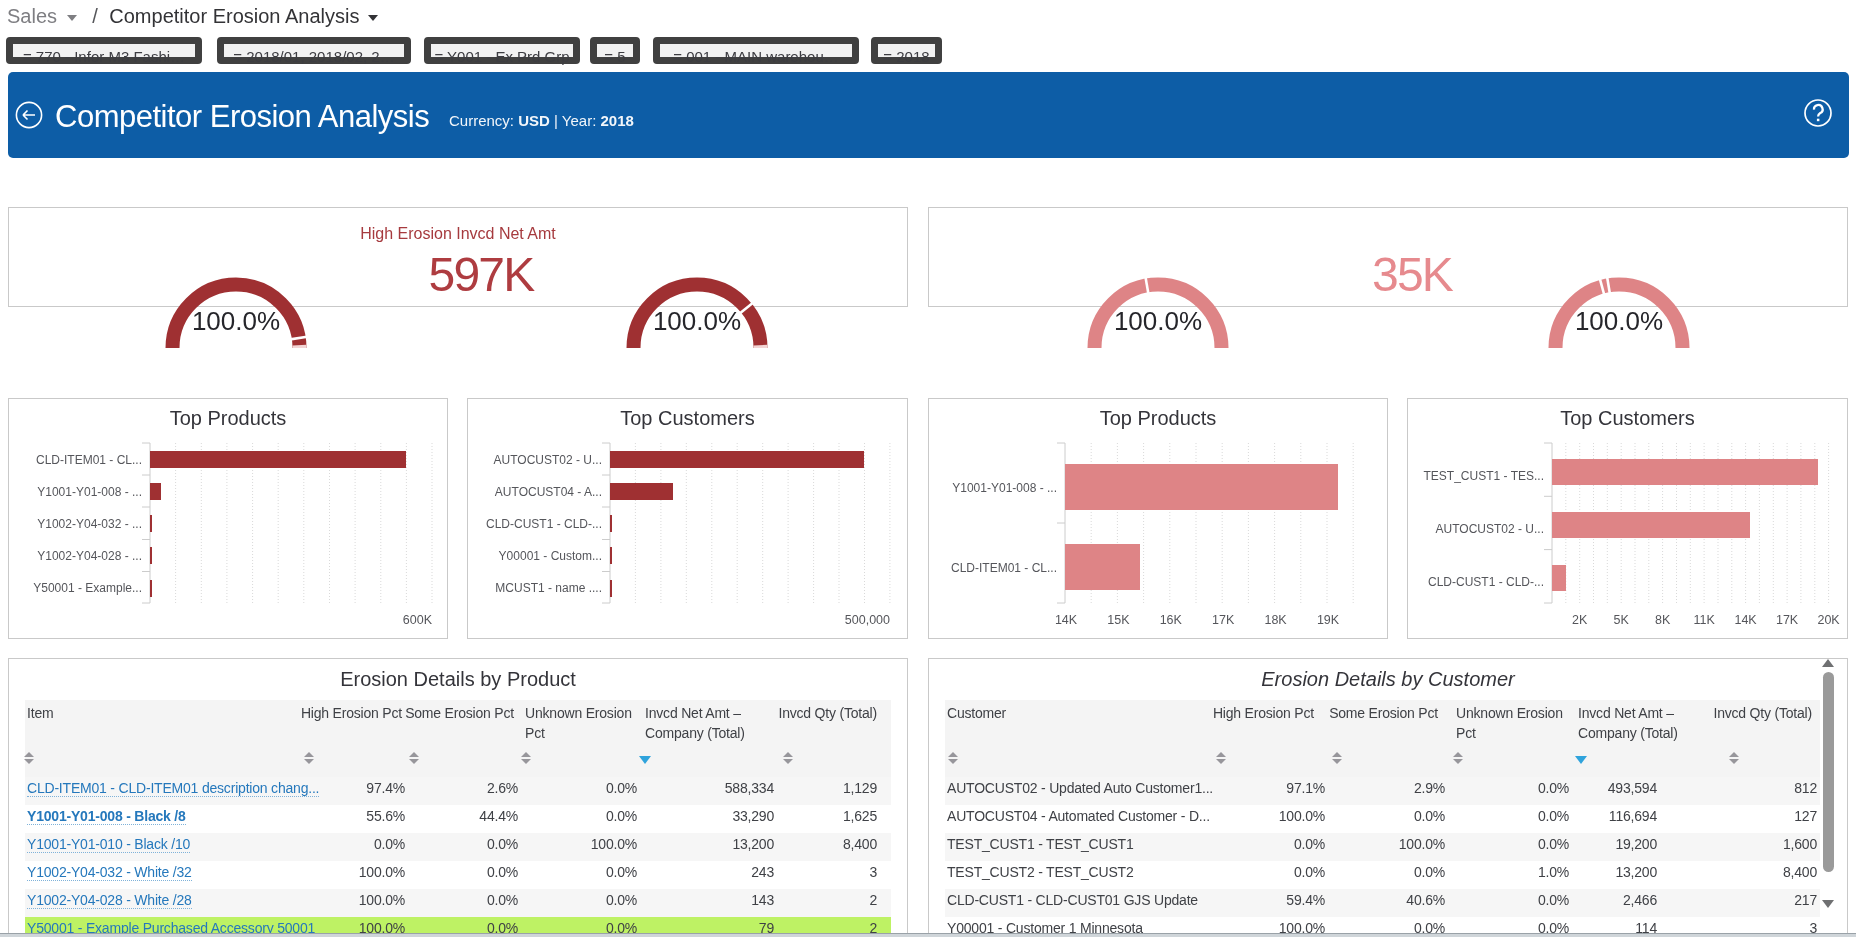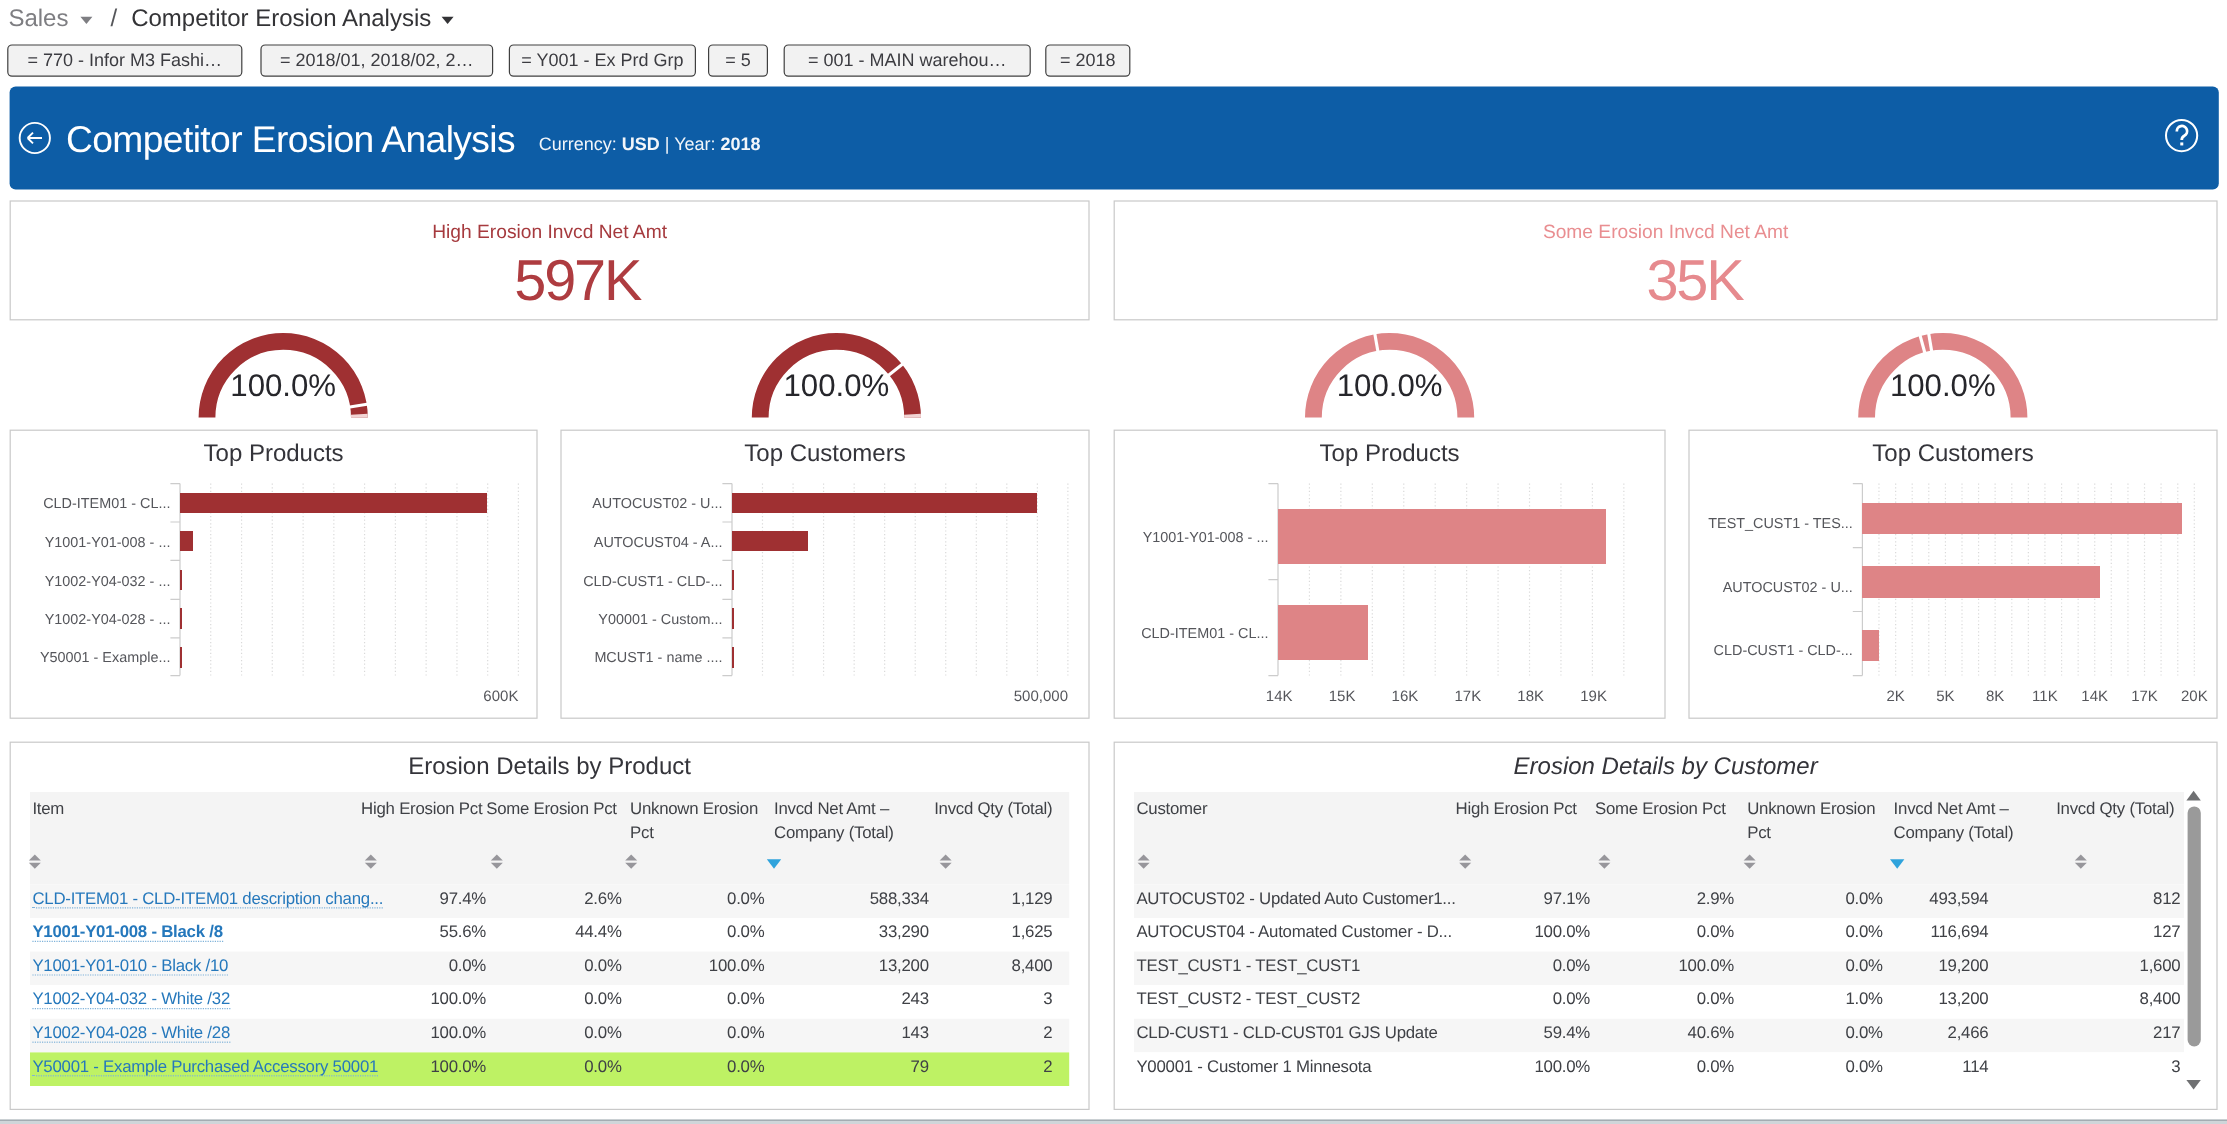--- a/index.html
+++ b/index.html
@@ -1,19 +1,19 @@
 <!DOCTYPE html>
 <html><head>
 <meta charset="utf-8">
 <style>
 * { margin:0; padding:0; box-sizing:border-box; }
 html,body { width:1856px; height:937px; background:#fff; font-family:"Liberation Sans", sans-serif; overflow:hidden; }
 .abs { position:absolute; }
-.card { position:absolute; background:#fff; border:1px solid #C9C9C9; }
-.chip { position:absolute; top:37px; height:27px; background:#F2F2F2; border:1px solid #404040; border-radius:4px; font-size:15px; color:#3C3C41; text-align:center; line-height:25px; white-space:nowrap; }
+.card { position:absolute; background:#fff; border:1px solid #C9C9C9;margin-top:40px; }
+.chip { position:absolute; top:37px; height:27px; background:#F2F2F2; border:7px solid #404040; border-radius:4px; font-size:15px; color:#3C3C41; text-align:center; line-height:25px; white-space:nowrap; }
 .ctitle { position:absolute; left:0; width:100%; top:8px; text-align:center; font-size:20px; color:#34343A; }
 .hdr { position:absolute; font-size:14px; letter-spacing:-0.2px; color:#3F4146; line-height:20px; white-space:nowrap; }
 .row { position:absolute; height:28px; font-size:14px; letter-spacing:-0.2px; color:#3F4146; }
 .cell { position:absolute; top:3px; white-space:nowrap; }
 .lnk { color:#2578BC; border-bottom:1px dotted #7FB2D9; }
 </style>
 </head>
 <body>
 
 <div class="abs" style="left:7px; top:5px; font-size:20px; color:#7E7E82;">Sales <span style="display:inline-block;width:0;height:0;border-left:5px solid transparent;border-right:5px solid transparent;border-top:6px solid #7E7E82;vertical-align:2px;margin-left:4px;"></span>
@@ -40,21 +40,20 @@
     <path d="M11 11.6 A4.3 4.3 0 1 1 17.3 15.1 Q15.1 16.4 15.1 18.6" fill="none" stroke="#fff" stroke-width="2.3"></path>
     <rect x="13.9" y="20.7" width="2.5" height="2.5" fill="#fff"></rect>
   </svg>
 </div>
 
 <div class="card" style="left:8px; top:167px; width:900px; height:100px;">
   <div class="abs" style="left:0; width:100%; top:17px; text-align:center; font-size:16px; color:#A63A3E;">High Erosion Invcd Net Amt</div>
   <div class="abs" style="left:22px; width:900px; top:39px; text-align:center; font-size:48px; letter-spacing:-1.8px; color:#AE3C40;">597K</div>
 </div>
 <div class="card" style="left:928px; top:167px; width:920px; height:100px;">
-  <div class="abs" style="left:0; width:100%; top:17px; text-align:center; font-size:16px; color:#E98E91;">Some Erosion Invcd Net Amt</div>
   <div class="abs" style="left:23px; width:920px; top:39px; text-align:center; font-size:48px; letter-spacing:-1.8px; color:#E68A8E;">35K</div>
 </div>
 
 <svg class="abs" style="left:161px; top:268px;" width="150" height="84" viewBox="0 0 150 84">
   <path d="M 11.5 80 A 63.5 63.5 0 0 1 138.5 80" fill="none" stroke="#9F3032" stroke-width="14"></path>
   <path d="M 138.4 77.2 A 63.5 63.5 0 0 1 138.5 80" fill="none" stroke="#F2D4D4" stroke-width="14"></path>
   <line x1="129.3" y1="71.4" x2="146.1" y2="68.7" stroke="#fff" stroke-width="2.6"></line>
 </svg>
 <div class="abs" style="left:161px; top:306px; width:150px; text-align:center; font-size:26px; color:#26262B;">100.0%</div>
 <svg class="abs" style="left:622px; top:268px;" width="150" height="84" viewBox="0 0 150 84">

